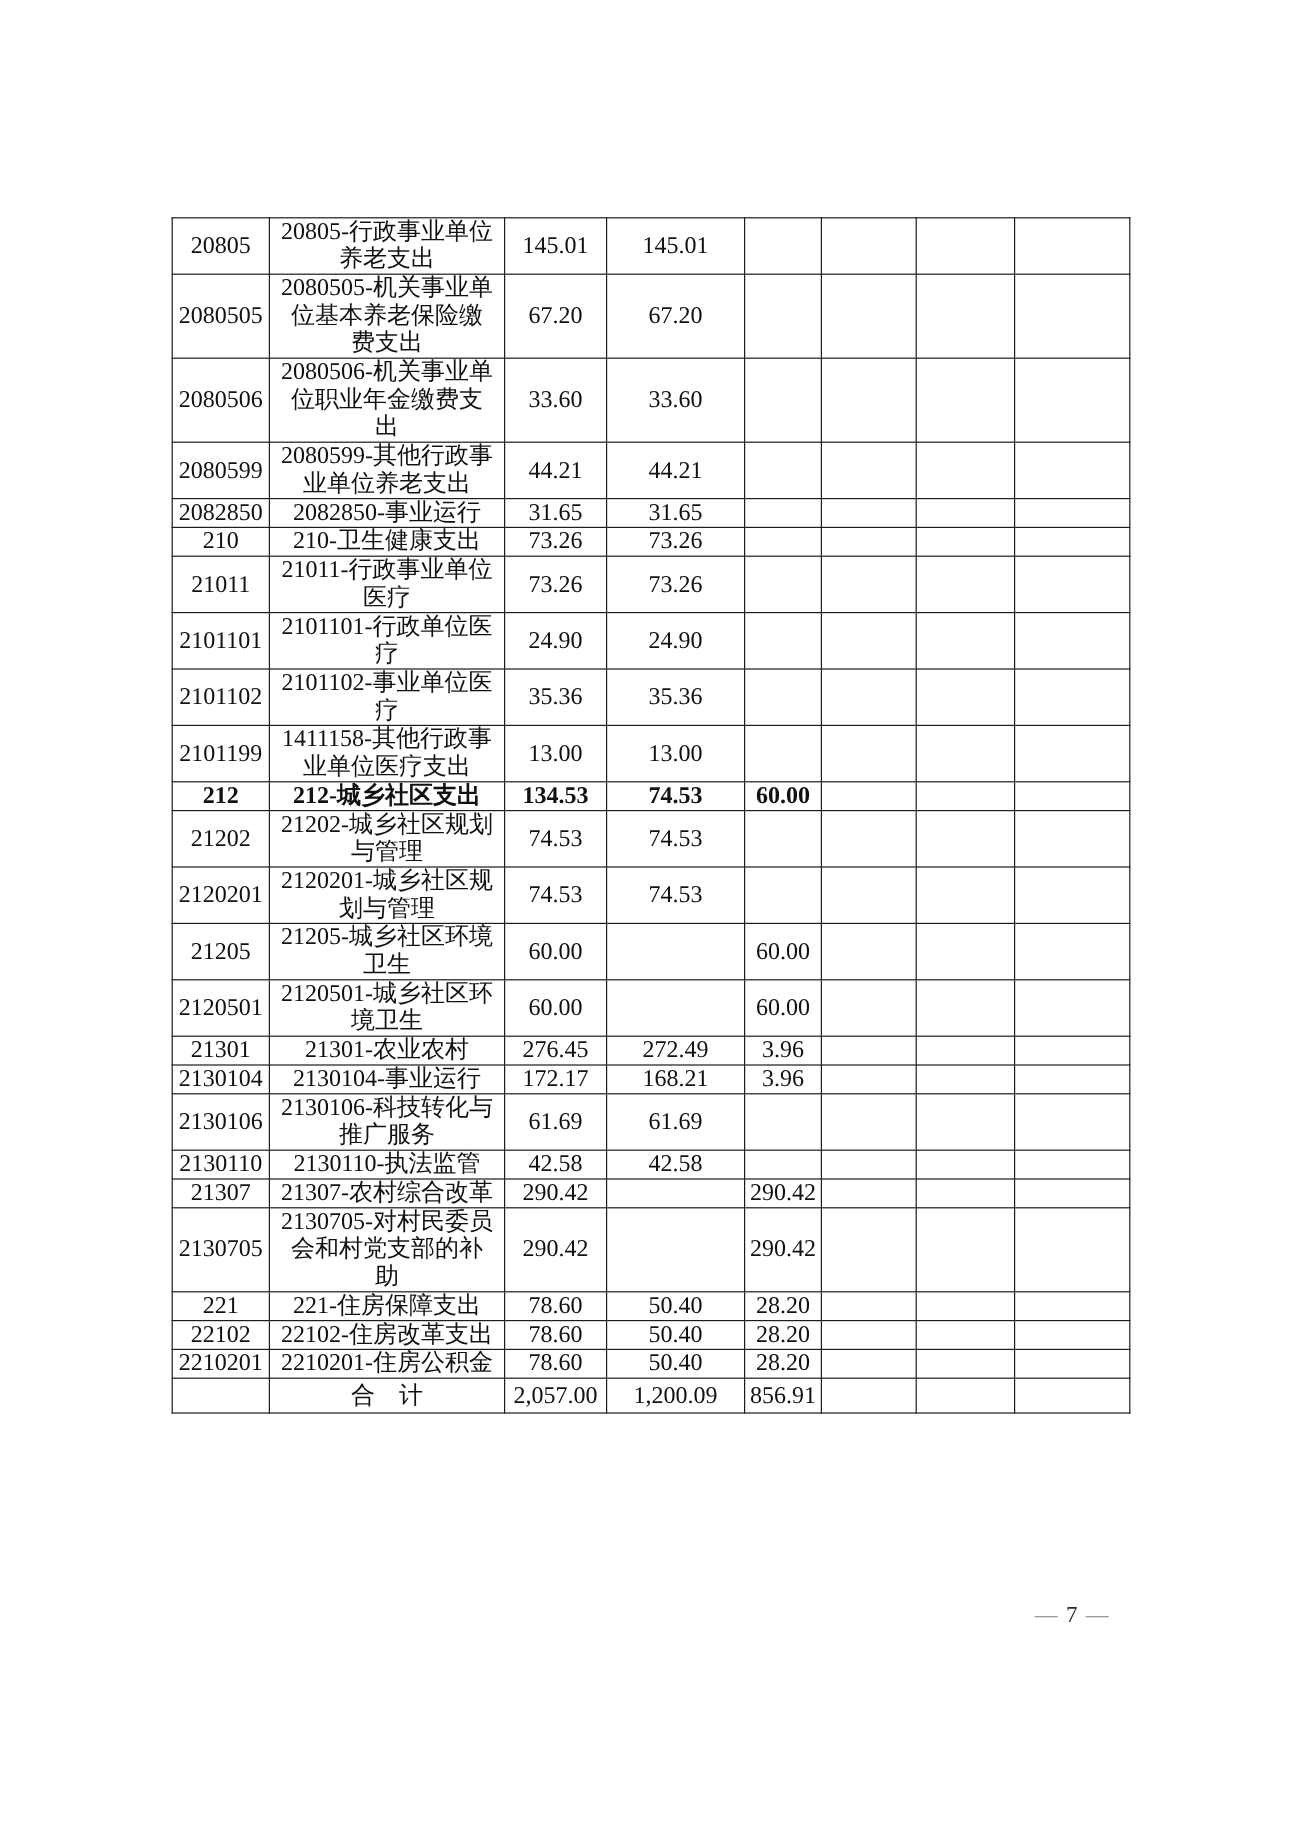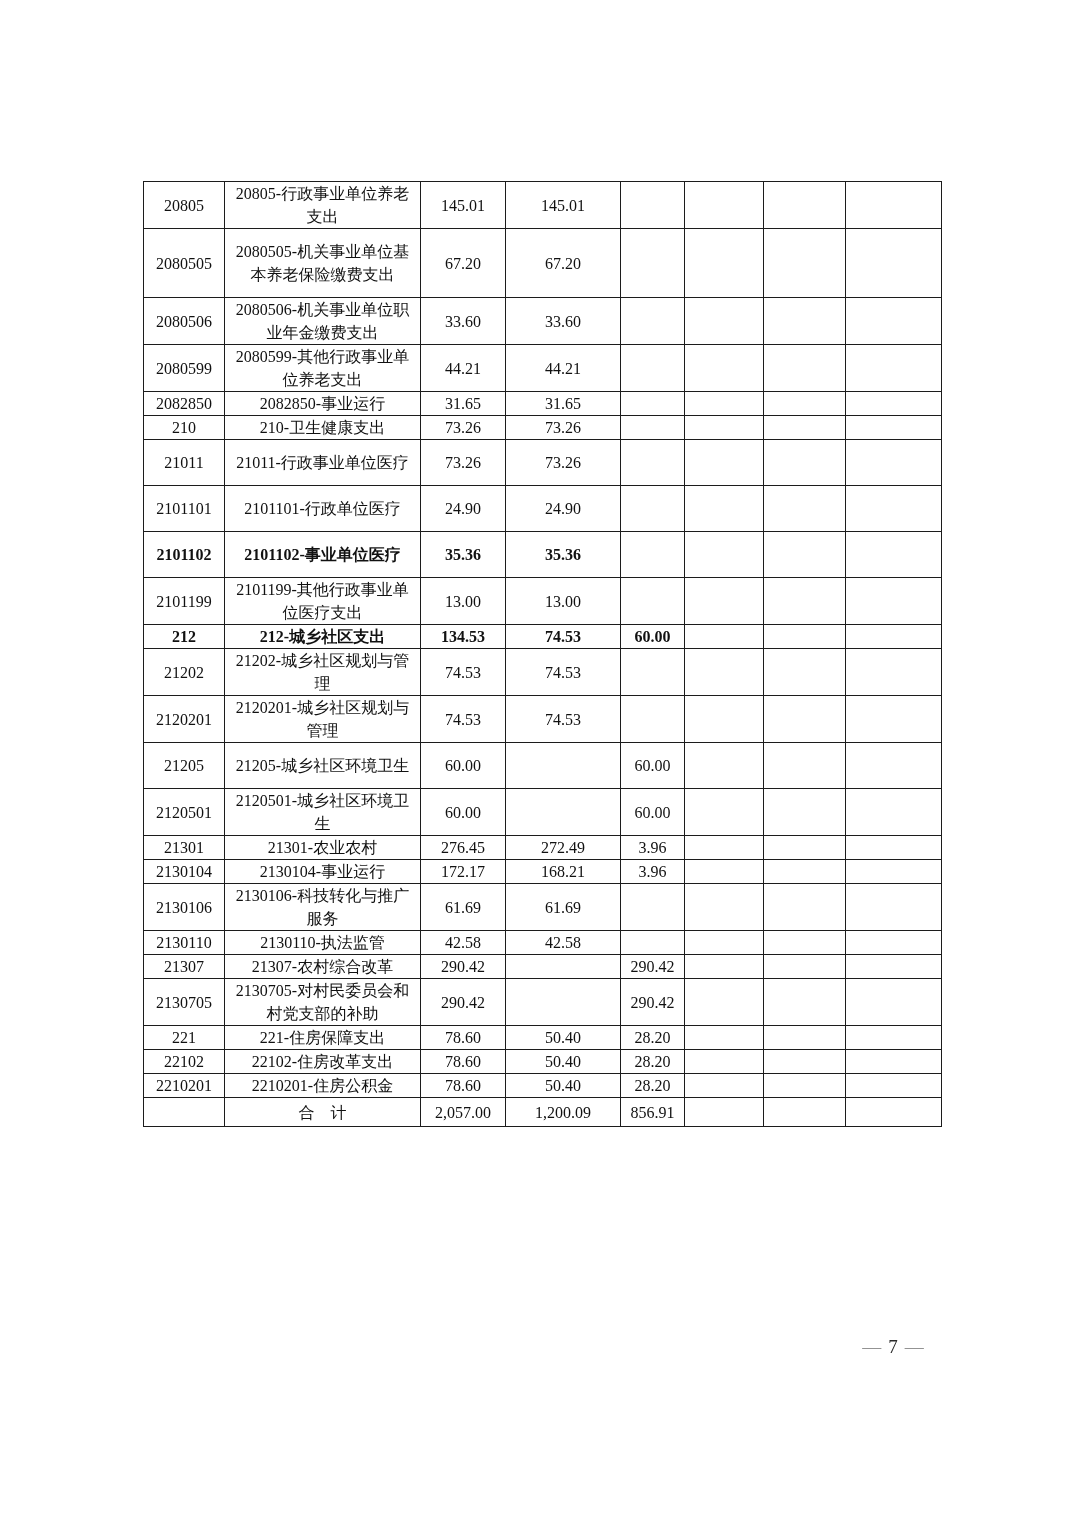--- a/index.html
+++ b/index.html
@@ -14,21 +14,21 @@
   .page {
     position:absolute; left:0; top:0;
     width:1075px; height:1520px;
     background:#ffffff;
   }
   table.budget-table {
     position:absolute; left:143px; top:181px;
     width:798px;
     border-collapse:collapse;
     table-layout:fixed;
-    font-size:16px;
+    font-size:20px;
   }
   table.budget-table td {
     border:1px solid #1c1c1c;
     text-align:center;
     vertical-align:middle;
     line-height:23px;
     padding:0 2px;
     overflow:hidden;
     word-break:normal;
   }
@@ -134,33 +134,33 @@
         <tr style="height: 46px;">
           <td>2101101</td>
           <td class="name-cell">2101101-行政单位医疗</td>
           <td>24.90</td>
           <td>24.90</td>
           <td></td>
           <td></td>
           <td></td>
           <td></td>
         </tr>
-        <tr style="height: 46px; font-weight: bold;">
+        <tr style="height: 46px;">
           <td>2101102</td>
           <td class="name-cell">2101102-事业单位医疗</td>
           <td>35.36</td>
           <td>35.36</td>
           <td></td>
           <td></td>
           <td></td>
           <td></td>
         </tr>
         <tr style="height: 46px;">
           <td>2101199</td>
-          <td class="name-cell">2101199-其他行政事业单位医疗支出</td>
+          <td class="name-cell">1411158-其他行政事业单位医疗支出</td>
           <td>13.00</td>
           <td>13.00</td>
           <td></td>
           <td></td>
           <td></td>
           <td></td>
         </tr>
         <tr style="height: 23px; font-weight: bold;">
           <td>212</td>
           <td class="name-cell">212-城乡社区支出</td>

